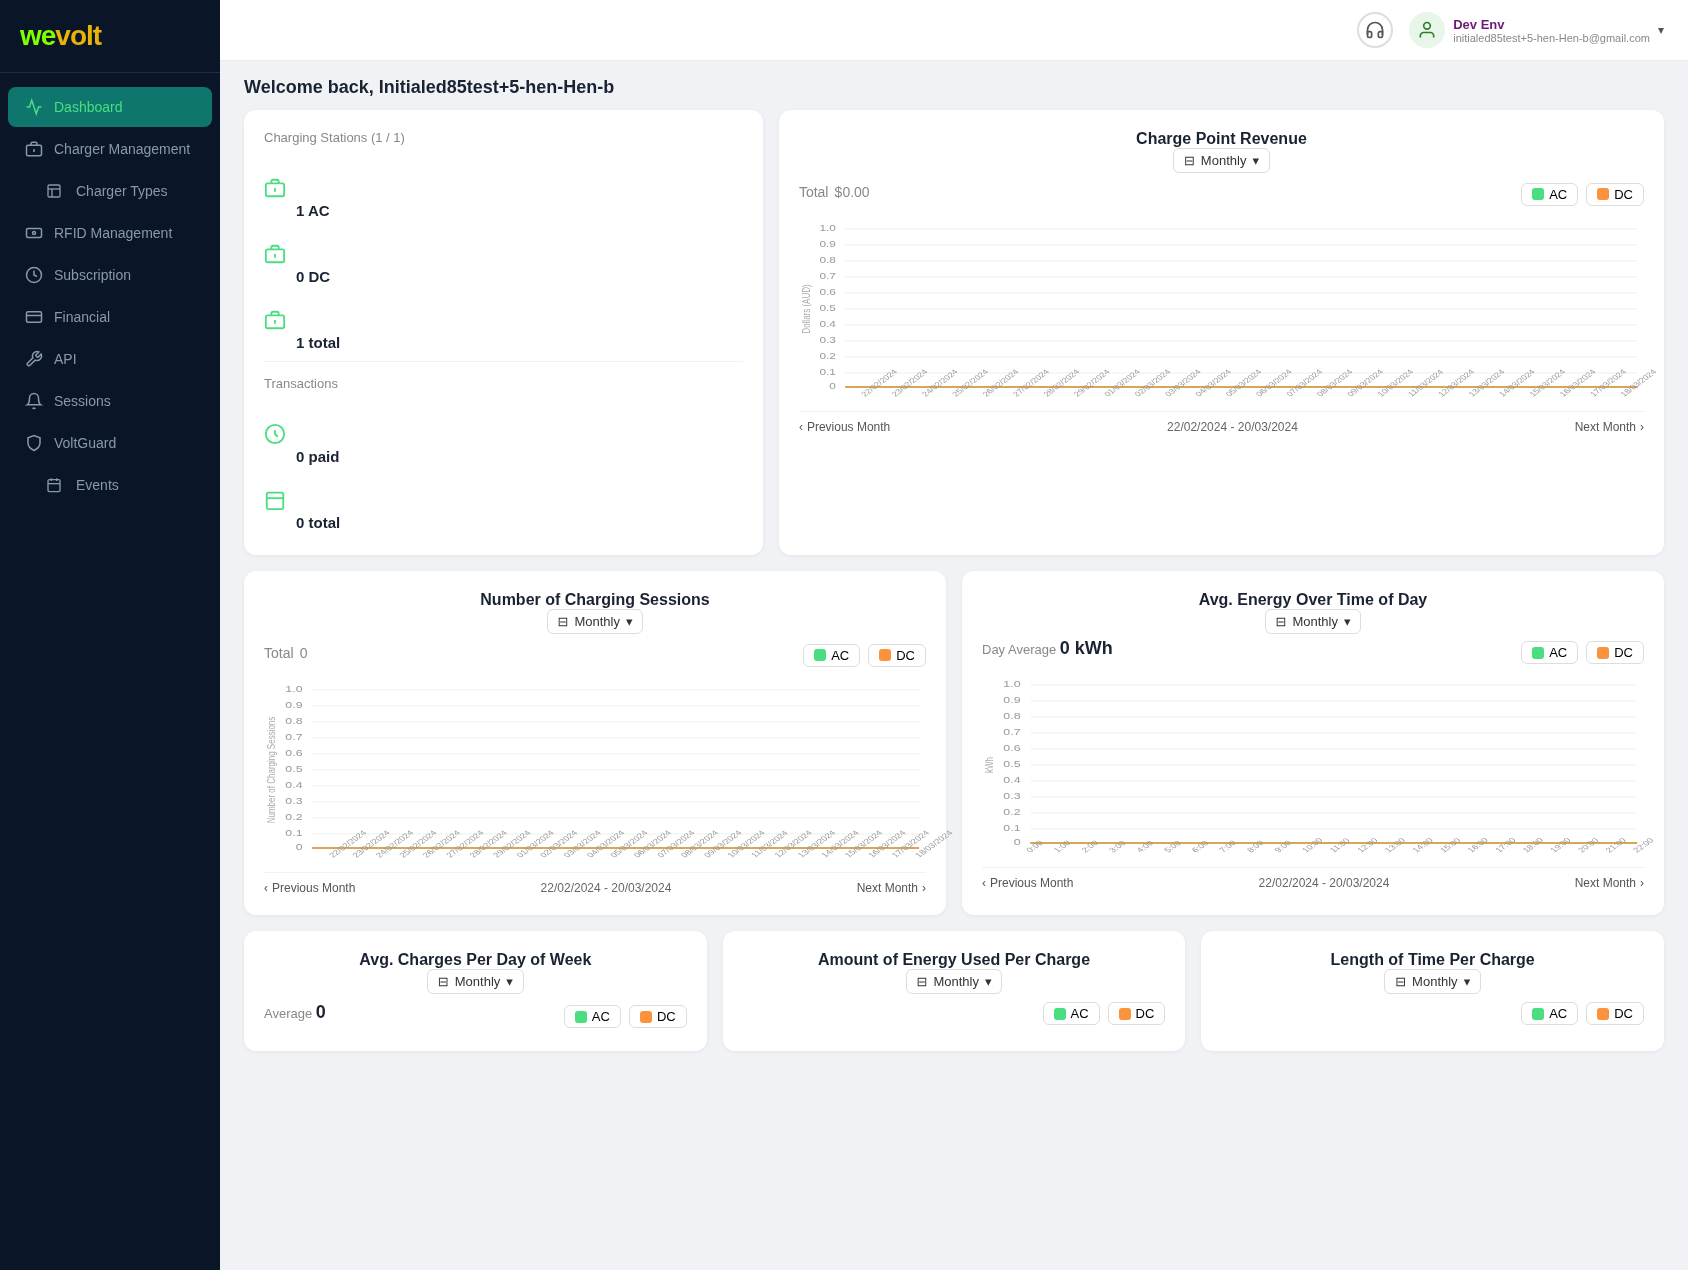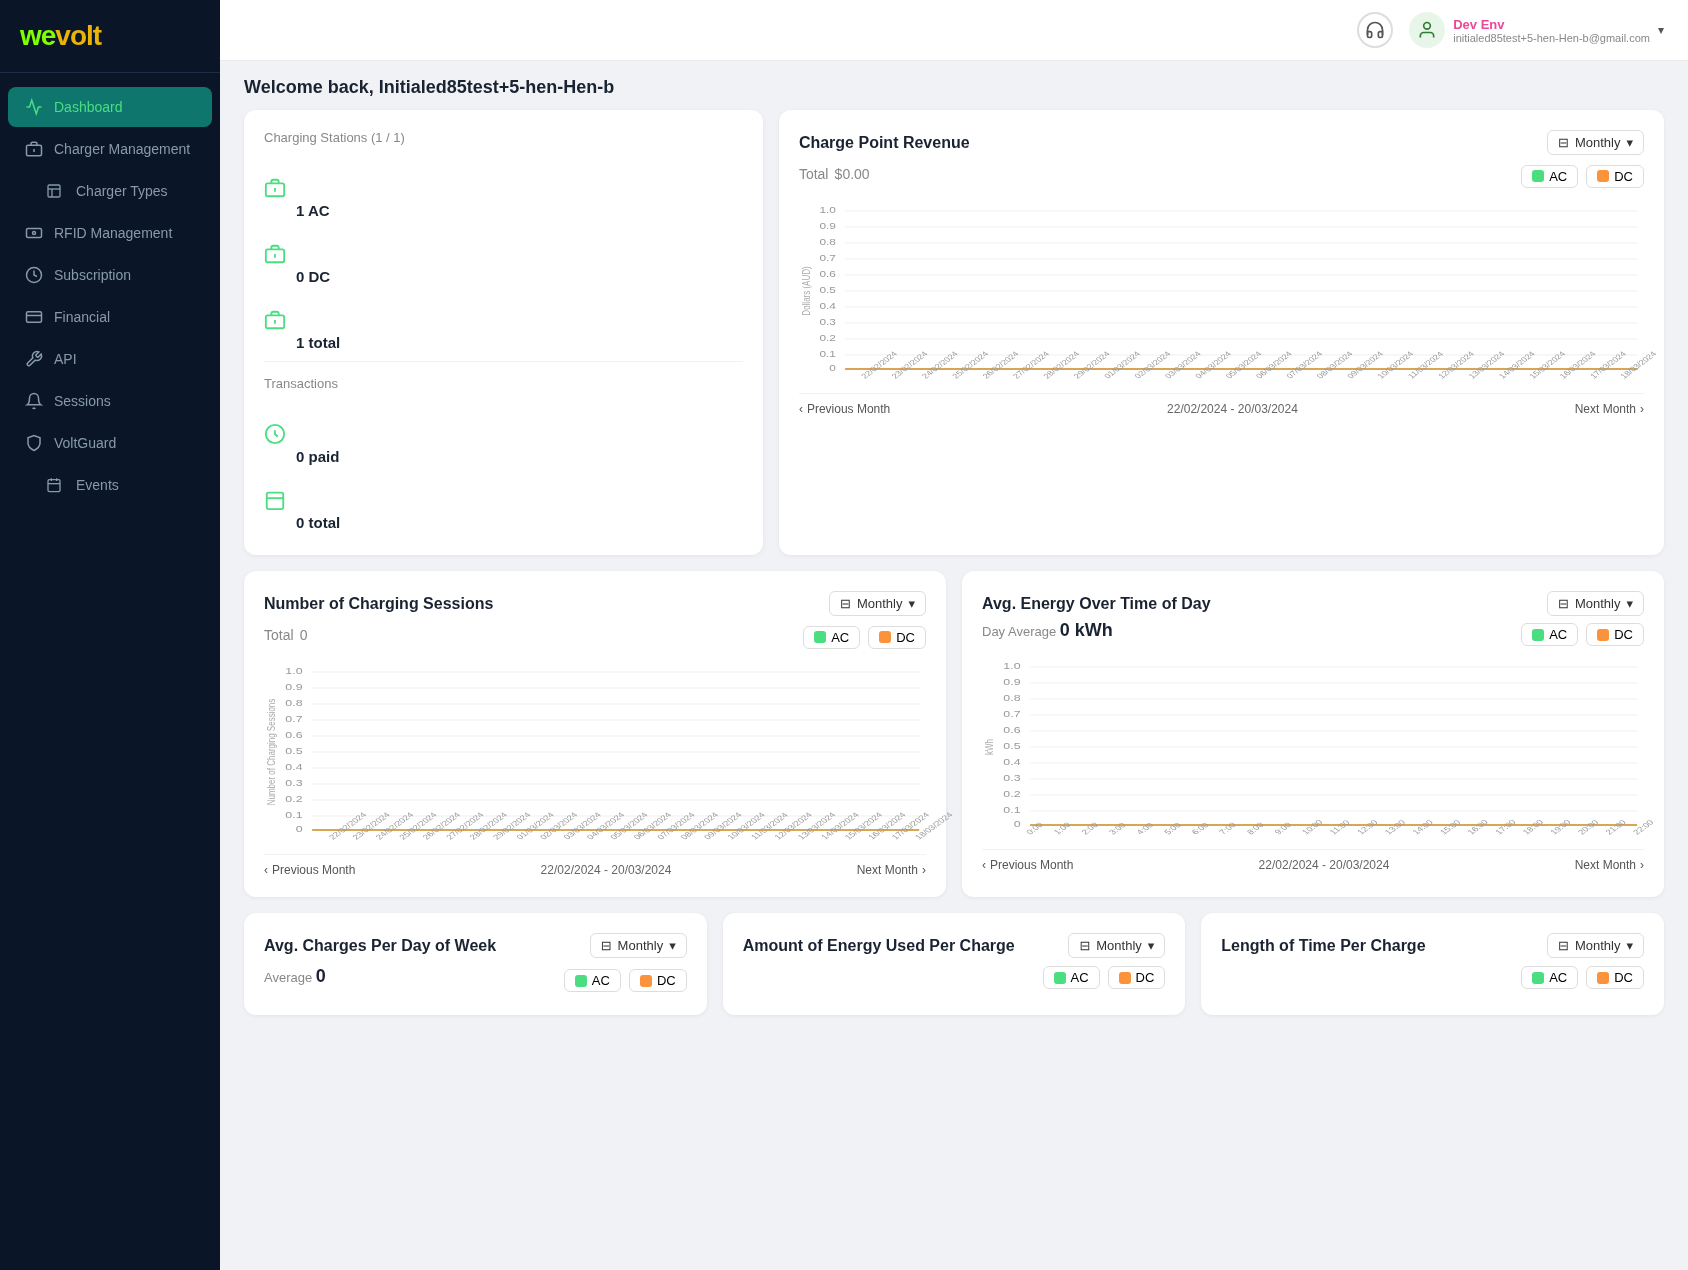--- a/index.html
+++ b/index.html
@@ -20,21 +20,21 @@
     
     .main { flex: 1; overflow-y: auto; background: #f0f2f5; }
 
     
     .topbar { background: #fff; padding: 12px 24px; display: flex; align-items: center; justify-content: space-between; border-bottom: 1px solid #e8eaec; }
     .topbar-actions { display: flex; align-items: center; gap: 16px; }
     .support-icon { width: 36px; height: 36px; border-radius: 50%; border: 2px solid #ddd; display: flex; align-items: center; justify-content: center; color: #555; font-size: 18px; cursor: pointer; }
     .user-info { display: flex; align-items: center; gap: 8px; cursor: pointer; }
     .user-avatar { width: 36px; height: 36px; border-radius: 50%; background: #e8f5e9; display: flex; align-items: center; justify-content: center; color: #2e7d32; font-size: 16px; font-weight: 600; }
     .user-details { display: flex; flex-direction: column; }
-    .user-name { font-size: 13px; font-weight: 600; color: #ec4899; }
+    .user-name { font-size: 13px; font-weight: 600; color: #701a75; }
     .user-email { font-size: 11px; color: #888; }
     .chevron-down { font-size: 12px; color: #555; }
 
     
     .welcome { padding: 16px 24px 12px; font-size: 18px; font-weight: 600; color: #1a2332; }
 
     
     .dashboard-content { padding: 0 24px 24px; display: flex; flex-direction: column; gap: 16px; }
 
     
@@ -45,21 +45,21 @@
     
     .stations-card { display: flex; flex-direction: column; justify-content: space-between; }
     .section-title { font-size: 13px; color: #888; margin-bottom: 12px; }
     .stat-row { display: flex; align-items: center; gap: 10px; padding: 4px 0; }
     .stat-icon { font-size: 20px; }
     .stat-label { font-size: 15px; font-weight: 600; color: #1a2332; margin-top: 41px; }
     .stat-label .count { font-weight: 700; }
     .stat-divider { border: none; border-top: 1px solid #f0f2f5; margin: 6px 0; }
 
     
-    .chart-card-header { display: flex; align-items: center; justify-content: space-between; margin-bottom: 4px; }
+    .chart-card-header { display: flex; align-items: center; justify-content: space-between; margin-bottom: 4px; flex-direction: column; }
     .chart-title { font-size: 16px; font-weight: 600; color: #1a2332; }
     .filter-btn { display: flex; align-items: center; gap: 6px; border: 1px solid #ddd; border-radius: 6px; padding: 4px 10px; font-size: 13px; color: #333; cursor: pointer; background: #fff; }
 
     .chart-total { font-size: 22px; font-weight: 700; color: #1a2332; margin-bottom: 8px; }
     .chart-total span { font-size: 14px; color: #888; font-weight: 400; }
 
     .legend { display: flex; align-items: center; gap: 8px; }
     .legend-item { display: flex; align-items: center; gap: 5px; border: 1px solid #ddd; border-radius: 6px; padding: 3px 10px; font-size: 13px; font-weight: 500; cursor: pointer; }
     .legend-dot { width: 12px; height: 12px; border-radius: 3px; }
     .legend-dot.ac { background: #4ade80; }

